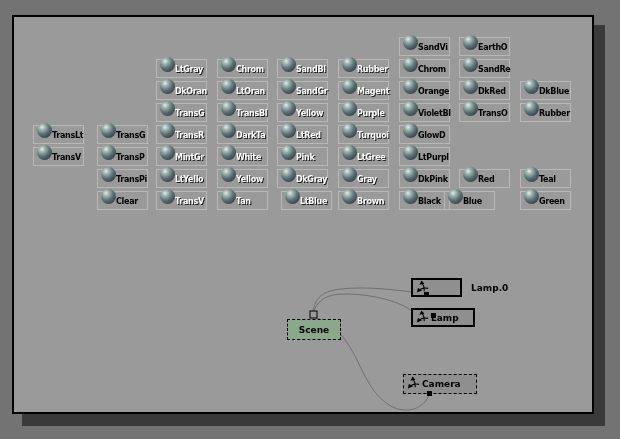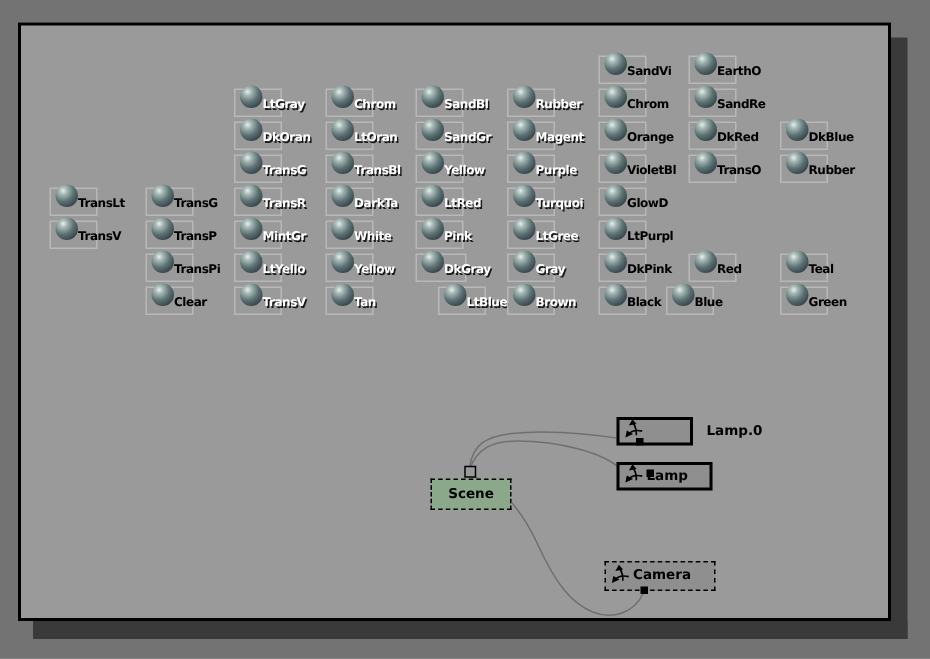--- a/index.html
+++ b/index.html
@@ -14,21 +14,21 @@
     border:2px solid #000;
   }
   .shadow-r { position:absolute; left:594px; top:25px; width:11px; height:401px; background:var(--shadow,#3a3a3a); }
   .shadow-b { position:absolute; left:22px; top:414px; width:583px; height:12px; background:var(--shadow,#3a3a3a); }
 
   svg.layer { position:absolute; left:0; top:0; pointer-events:none; }
 
   #nodes { position:absolute; left:0; top:0; width:620px; height:439px; }
 
   .mat {
-    position:absolute; width:32px; height:19px; box-sizing:border-box;
+    position:absolute; width:51px; height:19px; box-sizing:border-box;
     border:1px solid var(--node_border,#b8b8b8);
   }
   .sphere {
     position:absolute; left:3px; top:-3px; width:15px; height:15px; border-radius:50%;
     background: radial-gradient(circle at 34% 28%,
       #e6eeea 0%, #a5b8b5 18%, #5d7274 48%, #36454a 78%, #1e282c 100%);
   }
   .mat .lbl {
     position:absolute; left:18px; top:5px;
     font-size:8px; line-height:9px; font-weight:700; letter-spacing:-0.3px;
@@ -157,21 +157,21 @@
       <span class="lbl w">LtRed</span>
     </div>
     <div class="mat" style="left: 277px; top: 147px;">
       <span class="sphere"></span>
       <span class="lbl w">Pink</span>
     </div>
     <div class="mat" style="left: 277px; top: 169px; padding-left: 32px;">
       <span class="sphere"></span>
       <span class="lbl w">DkGray</span>
     </div>
-    <div class="mat" style="left: 292px; top: 191px;">
+    <div class="mat" style="left: 281px; top: 191px;">
       <span class="sphere"></span>
       <span class="lbl w">LtBlue</span>
     </div>
     <div class="mat" style="left: 338px; top: 59px;">
       <span class="sphere"></span>
       <span class="lbl w">Rubber</span>
     </div>
     <div class="mat" style="left: 338px; top: 81px;">
       <span class="sphere"></span>
       <span class="lbl w">Magent</span>

